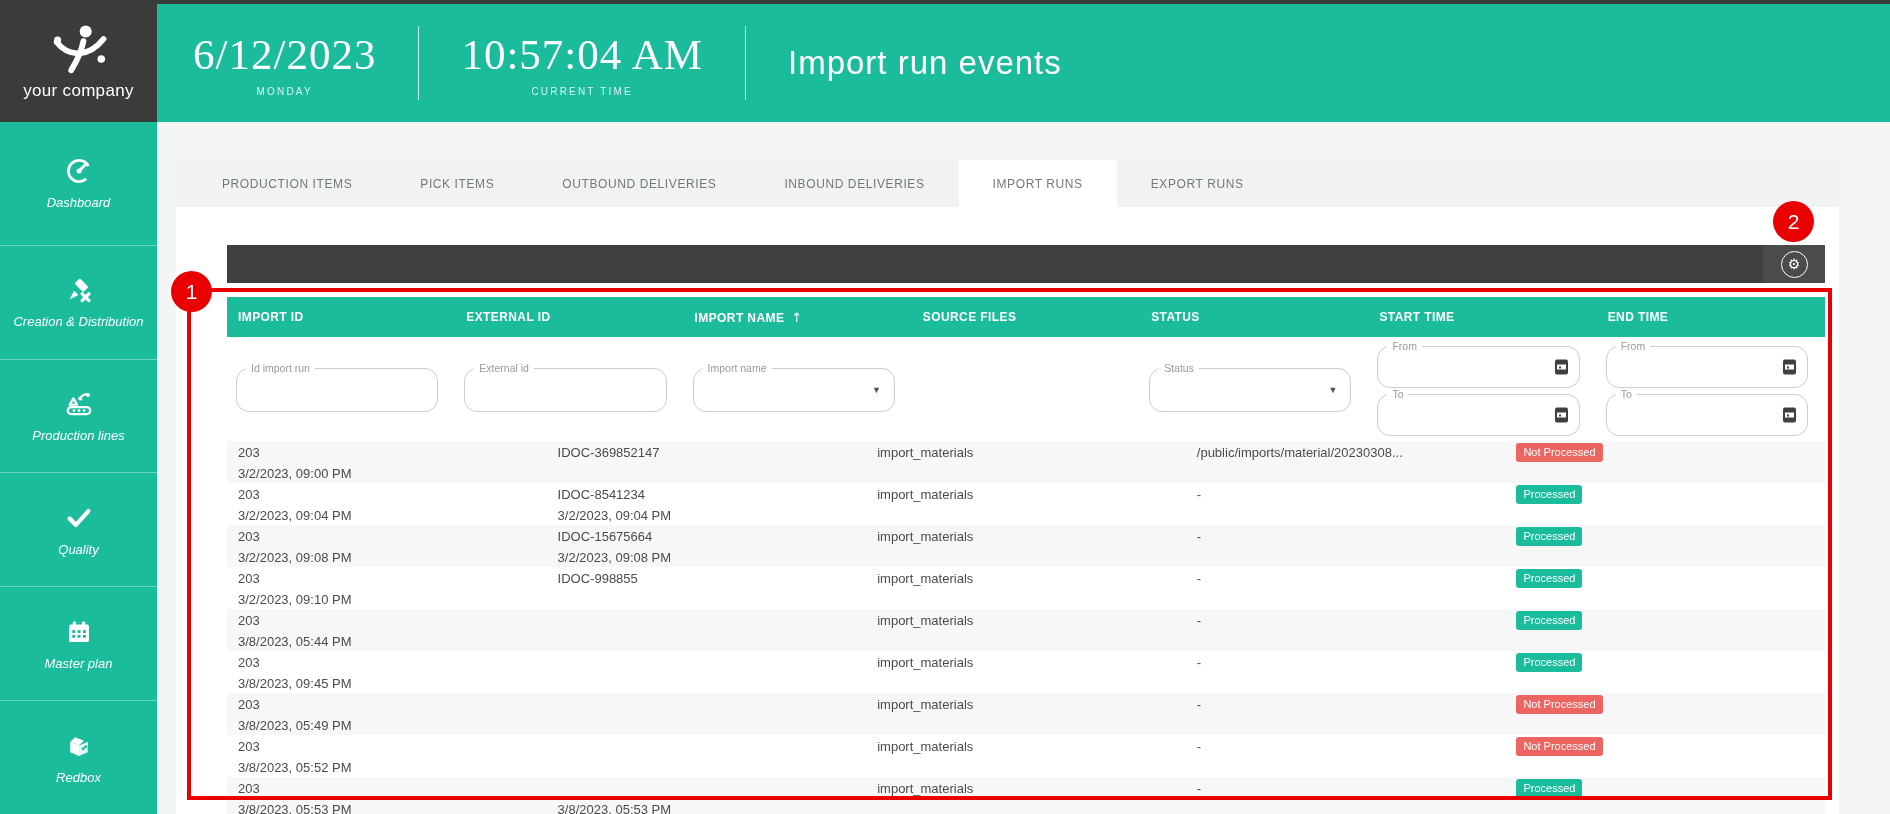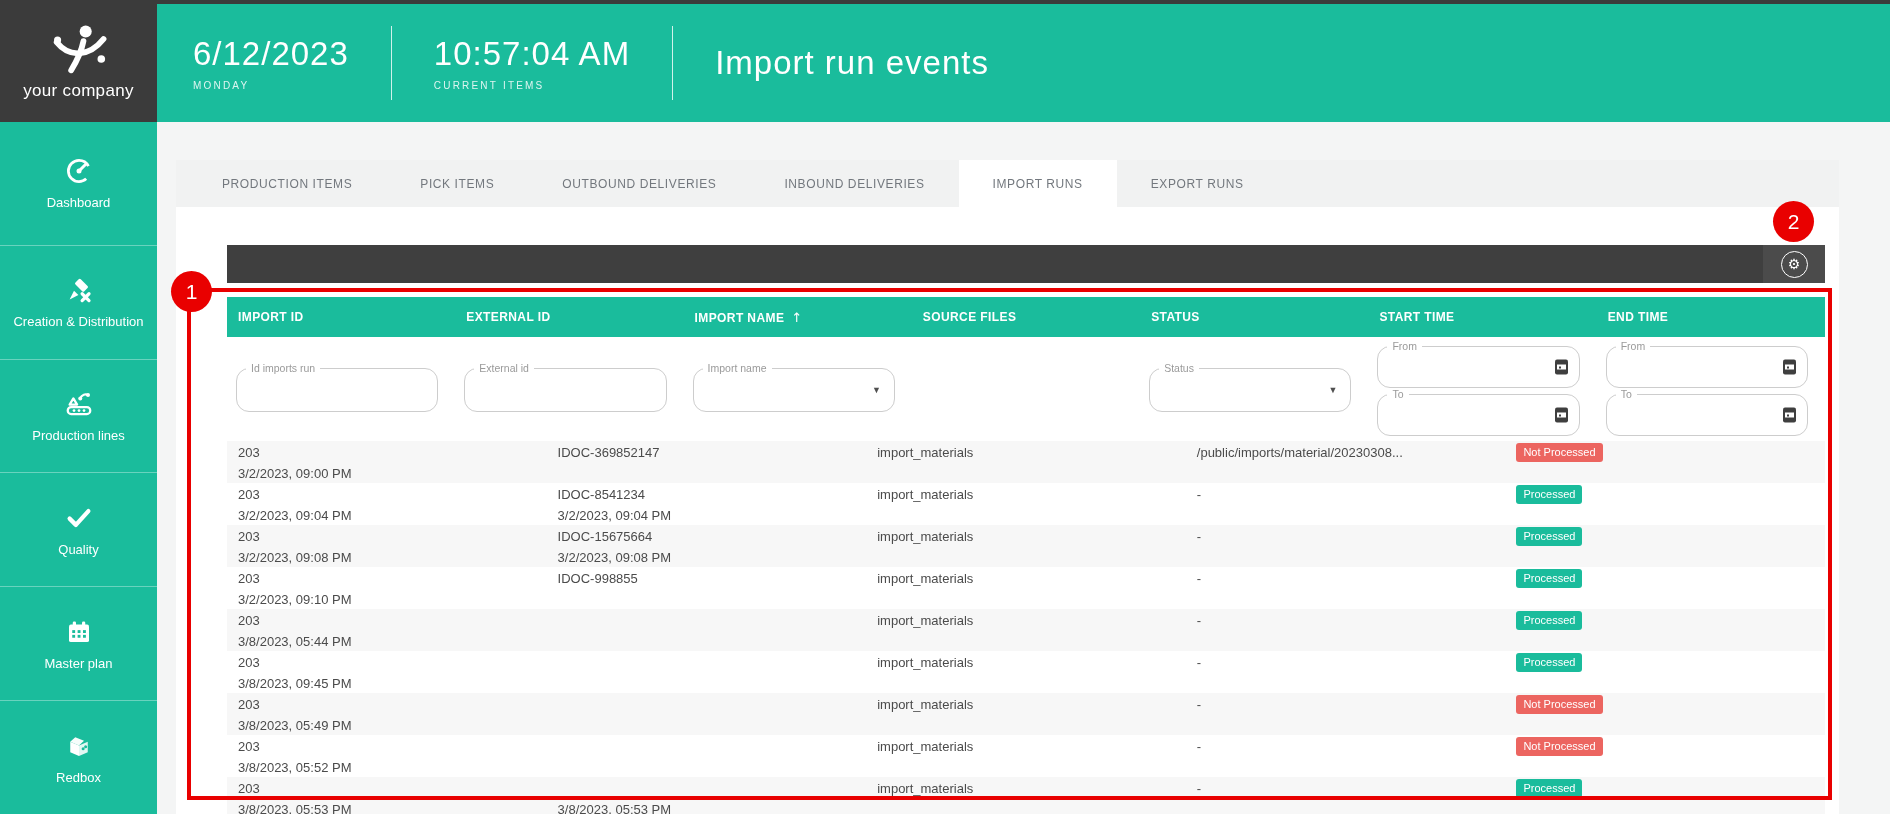--- a/index.html
+++ b/index.html
@@ -15,31 +15,31 @@
 
   
   .logo-block { position:absolute; left:0; top:0; width:157px; height:122px; background:var(--dark);
     z-index:7; display:flex; flex-direction:column; align-items:center; justify-content:center; gap:5px; }
   .logo-block svg { width:58px; height:54px; }
   .company-name { color:#fff; font-size:17px; letter-spacing:.3px; }
 
   .app-header { position:absolute; left:157px; top:4px; right:0; height:118px; background:var(--teal);
     display:flex; align-items:center; color:#fff; }
   .hdr-block { display:flex; flex-direction:column; }
-  .hdr-big { font-size:33px; font-weight:400; letter-spacing:1px; }
-  .hdr-sub { font-size:10px; letter-spacing:2.2px; margin-top:7px; color:rgba(255,255,255,.85); }
+  .hdr-big { font-size:43px; font-weight:400; letter-spacing:1px;font-family:Liberation Serif, serif; }
+  .hdr-sub { font-size:10px; letter-spacing:2.2px; margin-top:7px; color:rgba(255,255,255,.85);text-align:center; }
   .hdr-div { width:1px; height:74px; background:rgba(255,255,255,.8); margin:0 42px; }
   .hdr-date { margin-left:36px; }
   .page-title { font-size:33px; font-weight:400; letter-spacing:1px; }
 
   
   .sidebar { position:absolute; left:0; top:122px; width:157px; bottom:0; background:var(--teal);
     display:flex; flex-direction:column; z-index:5; }
   .side-item { height:115px; display:flex; flex-direction:column; align-items:center; justify-content:center;
-    gap:9px; color:#fff; border-top:1px solid rgba(255,255,255,.35); cursor:pointer; }
+    gap:9px; color:#fff; border-top:1px solid rgba(255,255,255,.35); cursor:pointer;font-style:italic; }
   .side-item:first-child { border-top:none; height:124px; }
   .side-item svg { width:32px; height:30px; }
   .side-label { font-size:13px; }
 
   
   .card { position:absolute; left:176px; top:160px; width:1663px; bottom:0; background:#fff; }
   .tabstrip { position:absolute; left:176px; top:160px; width:1663px; height:47px; background:#f1f2f2; display:flex; }
   .tab { padding:0 34px; display:flex; align-items:center; font-size:12px; letter-spacing:.6px;
     color:#73787e; cursor:pointer; white-space:nowrap; }
   .tab:first-child { margin-left:12px; }
@@ -106,21 +106,21 @@
 </div>
 
 <header class="app-header">
   <div class="hdr-block hdr-date">
     <div class="hdr-big">6/12/2023</div>
     <div class="hdr-sub">MONDAY</div>
   </div>
   <div class="hdr-div"></div>
   <div class="hdr-block">
     <div class="hdr-big">10:57:04 AM</div>
-    <div class="hdr-sub">CURRENT ITEMS</div>
+    <div class="hdr-sub">CURRENT TIME</div>
   </div>
   <div class="hdr-div"></div>
   <h1 class="page-title">Import run events</h1>
 </header>
 
 <nav class="sidebar" id="sidebar">
     <div class="side-item">
       <svg viewBox="0 0 24 24">
         <circle cx="12" cy="12" r="8.5" fill="none" stroke="#fff" stroke-width="2.2" stroke-dasharray="42 12" stroke-dashoffset="-7"></circle>
         <line x1="12" y1="12" x2="17.6" y2="6.4" stroke="#fff" stroke-width="2.4" stroke-linecap="round"></line>
@@ -204,21 +204,21 @@
     <div class="th"><span>EXTERNAL ID</span></div>
     <div class="th"><span>IMPORT NAME</span><span class="sort-arrow">↑</span></div>
     <div class="th"><span>SOURCE FILES</span></div>
     <div class="th"><span>STATUS</span></div>
     <div class="th"><span>START TIME</span></div>
     <div class="th"><span>END TIME</span></div>
   </div>
 <div class="filter-row" id="filterrow">
     <div class="filter-cell">
       <div class="mat-field single">
-        <span class="mat-label">Id imports run</span>
+        <span class="mat-label">Id import run</span>
       </div>
     </div>
     <div class="filter-cell">
       <div class="mat-field single">
         <span class="mat-label">External id</span>
       </div>
     </div>
     <div class="filter-cell">
       <div class="mat-field single">
         <span class="mat-label">Import name</span>

